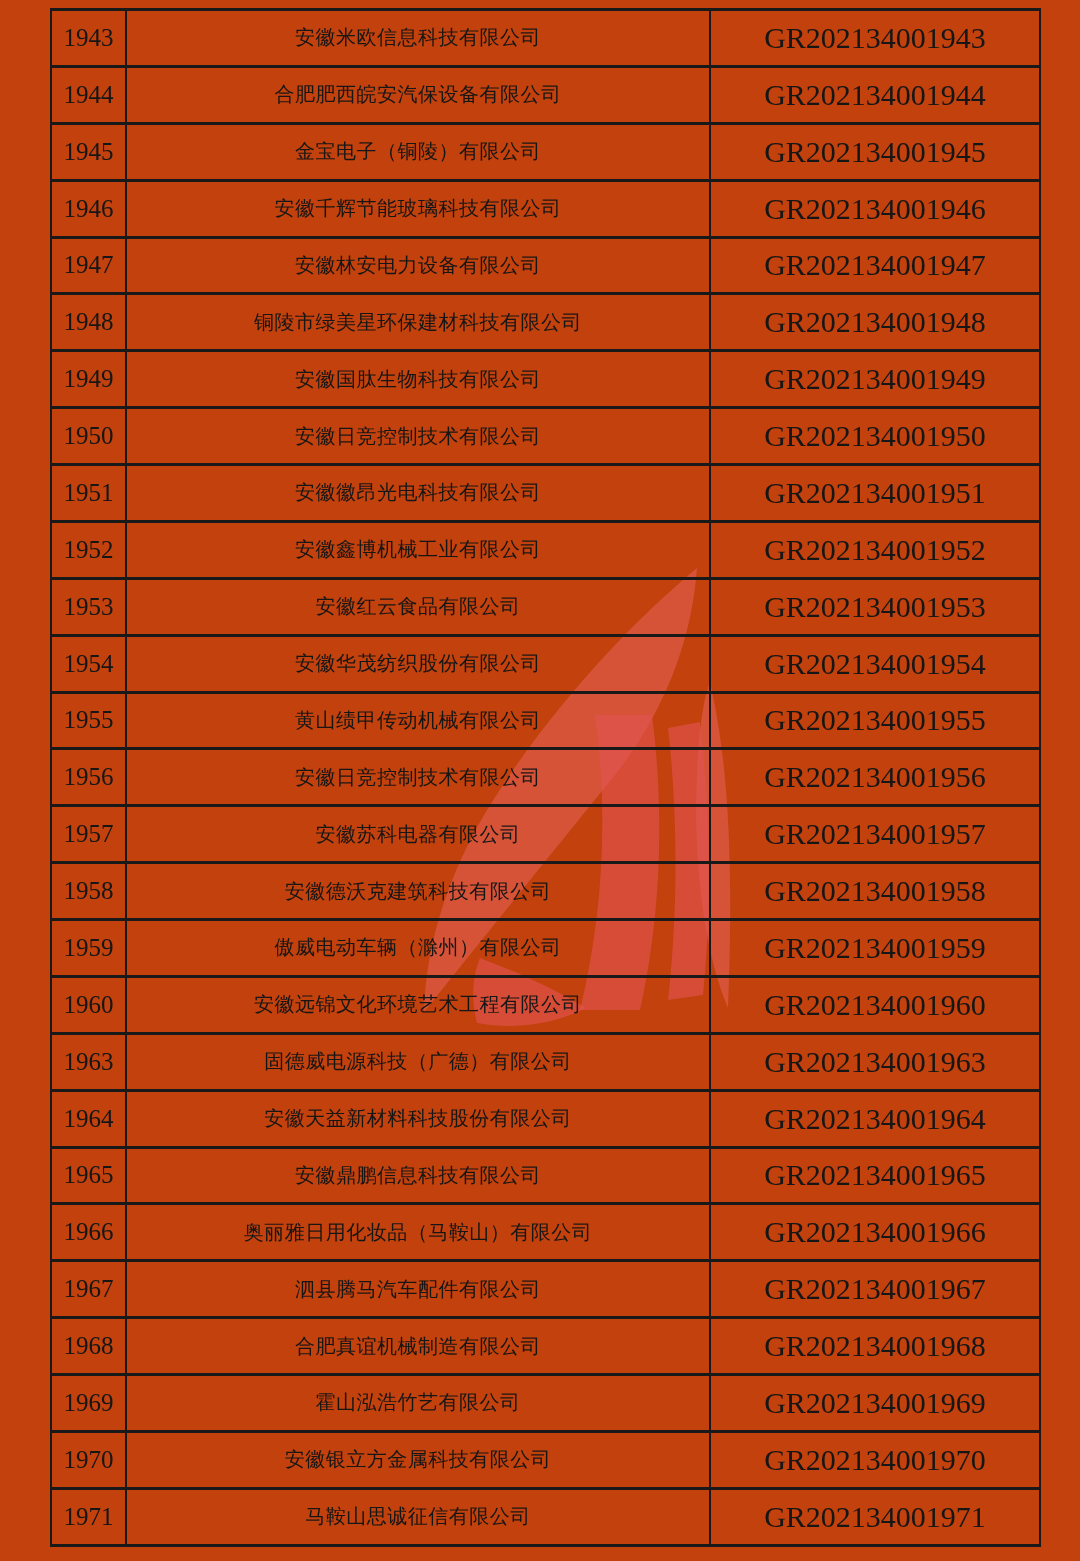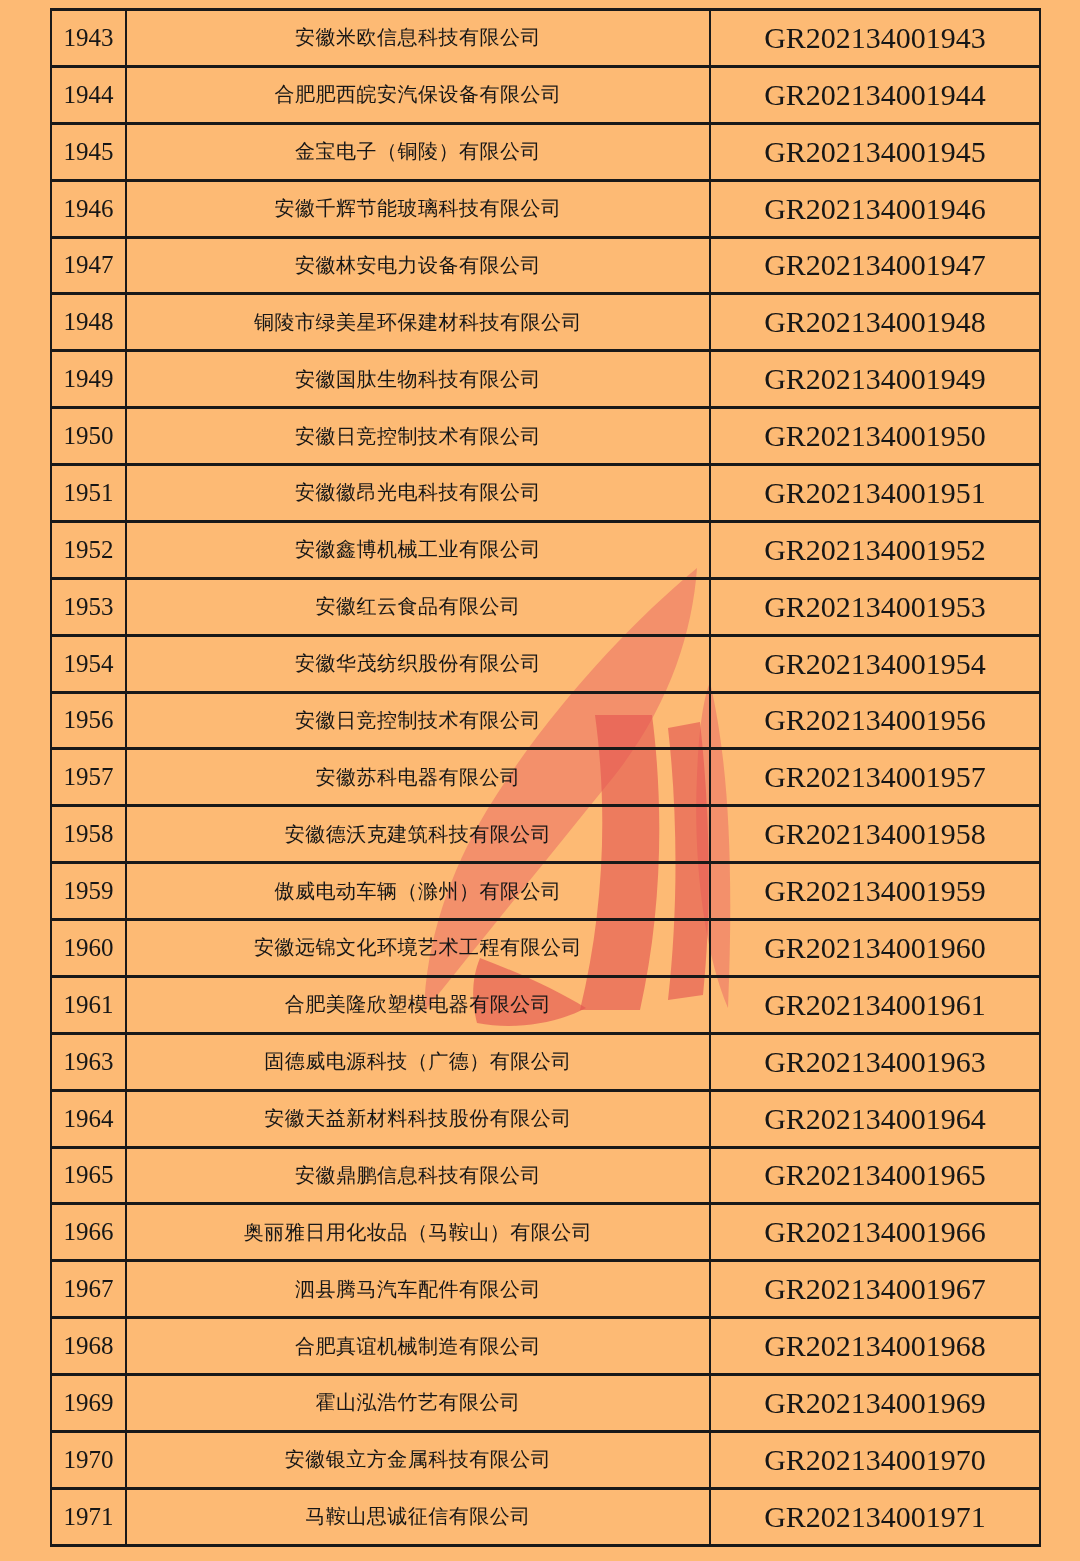--- a/index.html
+++ b/index.html
@@ -9,21 +9,21 @@
   }
   body {
     width: 1080px;
     height: 1561px;
     font-family: "Liberation Serif", "DejaVu Serif", serif;
   }
   .page {
     position: relative;
     width: 1080px;
     height: 1561px;
-    background: #fdba74;
+    background: #c2410c;
     overflow: hidden;
   }
   .watermark {
     position: absolute;
     left: 0;
     top: 0;
     width: 1080px;
     height: 1561px;
     z-index: 0;
     pointer-events: none;
@@ -157,20 +157,25 @@
     <td class="c-name">安徽红云食品有限公司</td>
     <td class="c-cert">GR202134001953</td>
   </tr>
 
   <tr>
     <td class="c-seq">1954</td>
     <td class="c-name">安徽华茂纺织股份有限公司</td>
     <td class="c-cert">GR202134001954</td>
   </tr>
 
+  <tr>
+    <td class="c-seq">1955</td>
+    <td class="c-name">黄山绩甲传动机械有限公司</td>
+    <td class="c-cert">GR202134001955</td>
+  </tr>
 
   <tr>
     <td class="c-seq">1956</td>
     <td class="c-name">安徽日竞控制技术有限公司</td>
     <td class="c-cert">GR202134001956</td>
   </tr>
 
   <tr>
     <td class="c-seq">1957</td>
     <td class="c-name">安徽苏科电器有限公司</td>
@@ -188,25 +193,20 @@
     <td class="c-name">傲威电动车辆（滁州）有限公司</td>
     <td class="c-cert">GR202134001959</td>
   </tr>
 
   <tr>
     <td class="c-seq">1960</td>
     <td class="c-name">安徽远锦文化环境艺术工程有限公司</td>
     <td class="c-cert">GR202134001960</td>
   </tr>
 
-  <tr>
-    <td class="c-seq">1961</td>
-    <td class="c-name">合肥美隆欣塑模电器有限公司</td>
-    <td class="c-cert">GR202134001961</td>
-  </tr>
 
 
   <tr>
     <td class="c-seq">1963</td>
     <td class="c-name">固德威电源科技（广德）有限公司</td>
     <td class="c-cert">GR202134001963</td>
   </tr>
 
   <tr>
     <td class="c-seq">1964</td>

